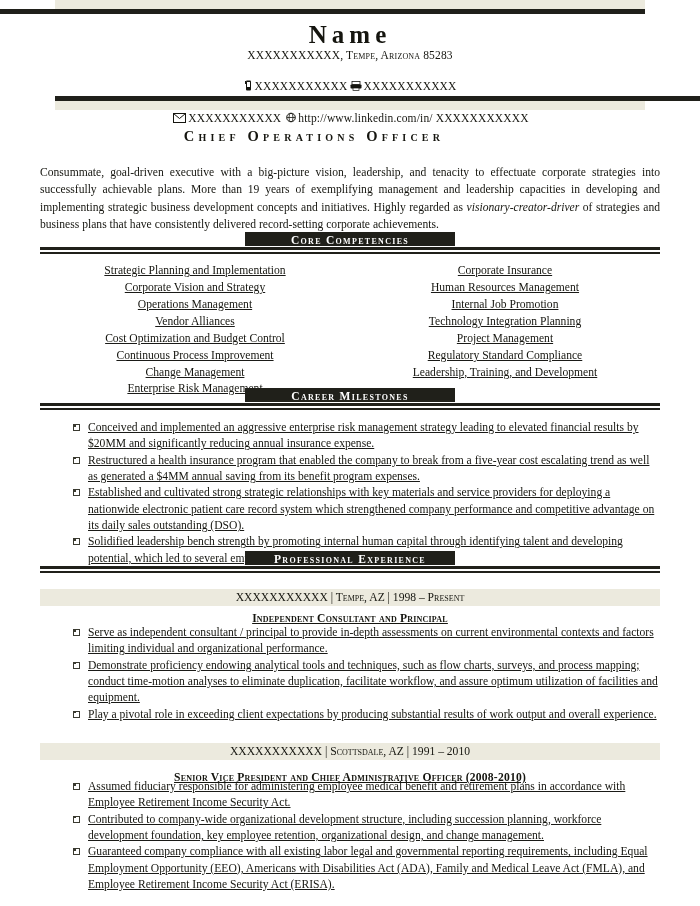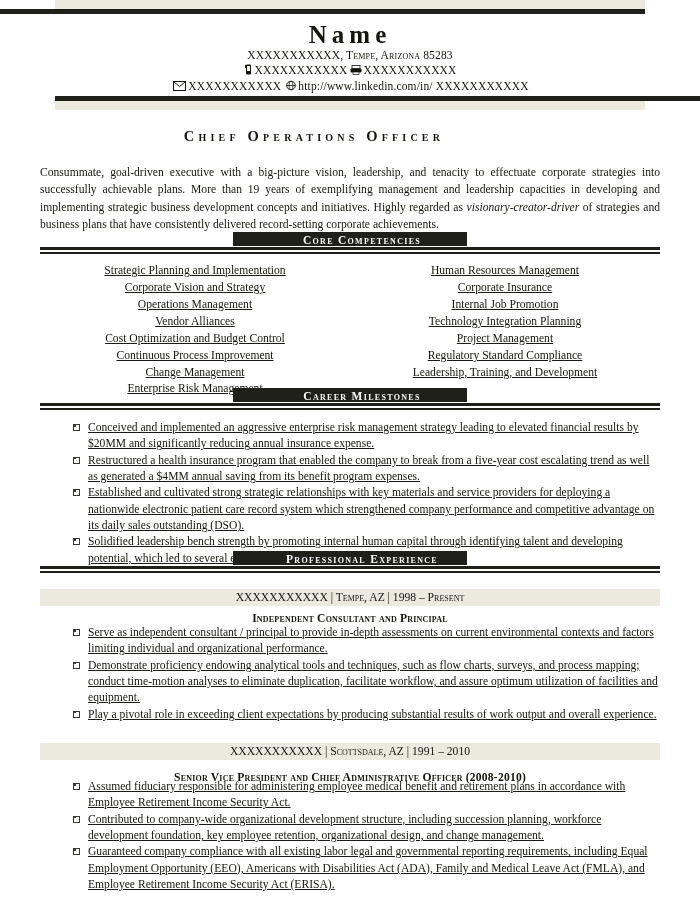--- a/index.html
+++ b/index.html
@@ -75,21 +75,21 @@
     color: #15150f;
   }
   .contact-line {
     font-size: 11.5px;
     line-height: 1.32;
     font-variant: small-caps;
     letter-spacing: 0.15px;
     color: #15150f;
     white-space: nowrap;
   }
-  .contact-line.plain { font-variant: normal; }
+  .contact-line.plain { font-variant: normal; margin-top: 16px; }
   .ico {
     display: inline-block;
     vertical-align: -1px;
     margin: 0 2px;
   }
   .ico svg { display: block; }
 
   
   .headline {
     position: absolute;
@@ -132,21 +132,20 @@
     width: 210px;
     height: 14px;
     background: #20201a;
     color: #ffffff;
     font-size: 11.5px;
     font-variant: small-caps;
     font-weight: bold;
     letter-spacing: 1.3px;
     text-align: center;
     line-height: 17px;
-    padding-left: 24px;
   }
   .section-head .rule-thick {
     position: absolute;
     left: 0;
     top: 15px;
     width: 620px;
     height: 3px;
     background: #20201a;
   }
   .section-head .rule-thin {
@@ -226,20 +225,21 @@
   .position-title {
     position: absolute;
     left: 40px;
     width: 620px;
     text-align: center;
     font-size: 11.6px;
     font-weight: bold;
     font-variant: small-caps;
     letter-spacing: 0.2px;
     color: #15150f;
+    text-decoration: underline;
   }
 </style>
 </head>
 <body>
 
 <div class="page">
 
   <div class="band-top"></div>
   <div class="rule-top-dark"></div>
 
@@ -300,22 +300,22 @@
         <div>Strategic Planning and Implementation</div>
         <div>Corporate Vision and Strategy</div>
         <div>Operations Management</div>
         <div>Vendor Alliances</div>
         <div>Cost Optimization and Budget Control</div>
         <div>Continuous Process Improvement</div>
         <div>Change Management</div>
         <div>Enterprise Risk Management</div>
       </div>
     <div class="comp-col" id="comp-right">
+        <div>Corporate Insurance</div>
         <div>Human Resources Management</div>
-        <div>Corporate Insurance</div>
         <div>Internal Job Promotion</div>
         <div>Technology Integration Planning</div>
         <div>Project Management</div>
         <div>Regulatory Standard Compliance</div>
         <div>Leadership, Training, and Development</div>
       </div>
   </div>
 
   <div class="section-head" style="top:388px">
     <div class="rule-thick"></div>

